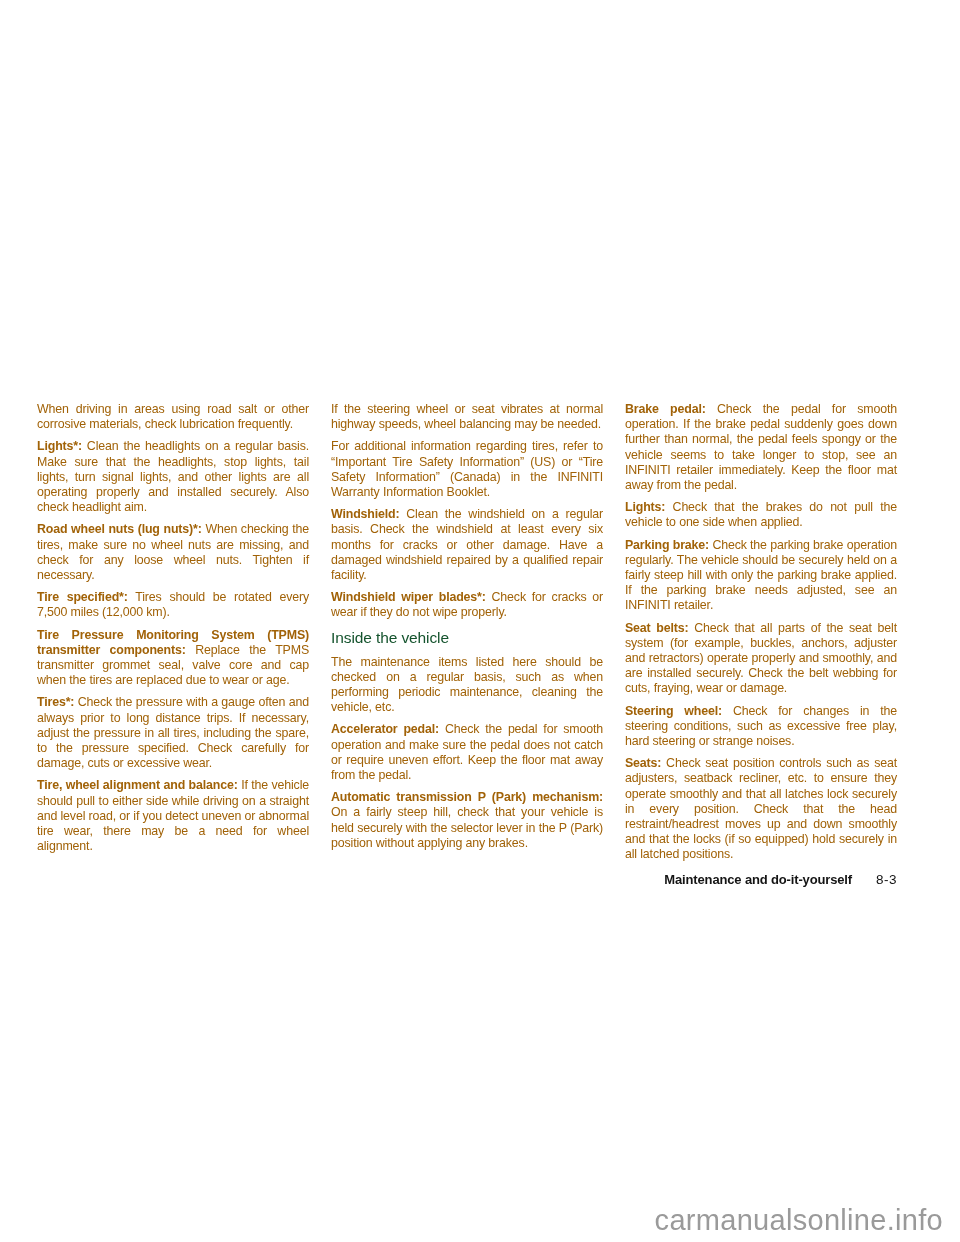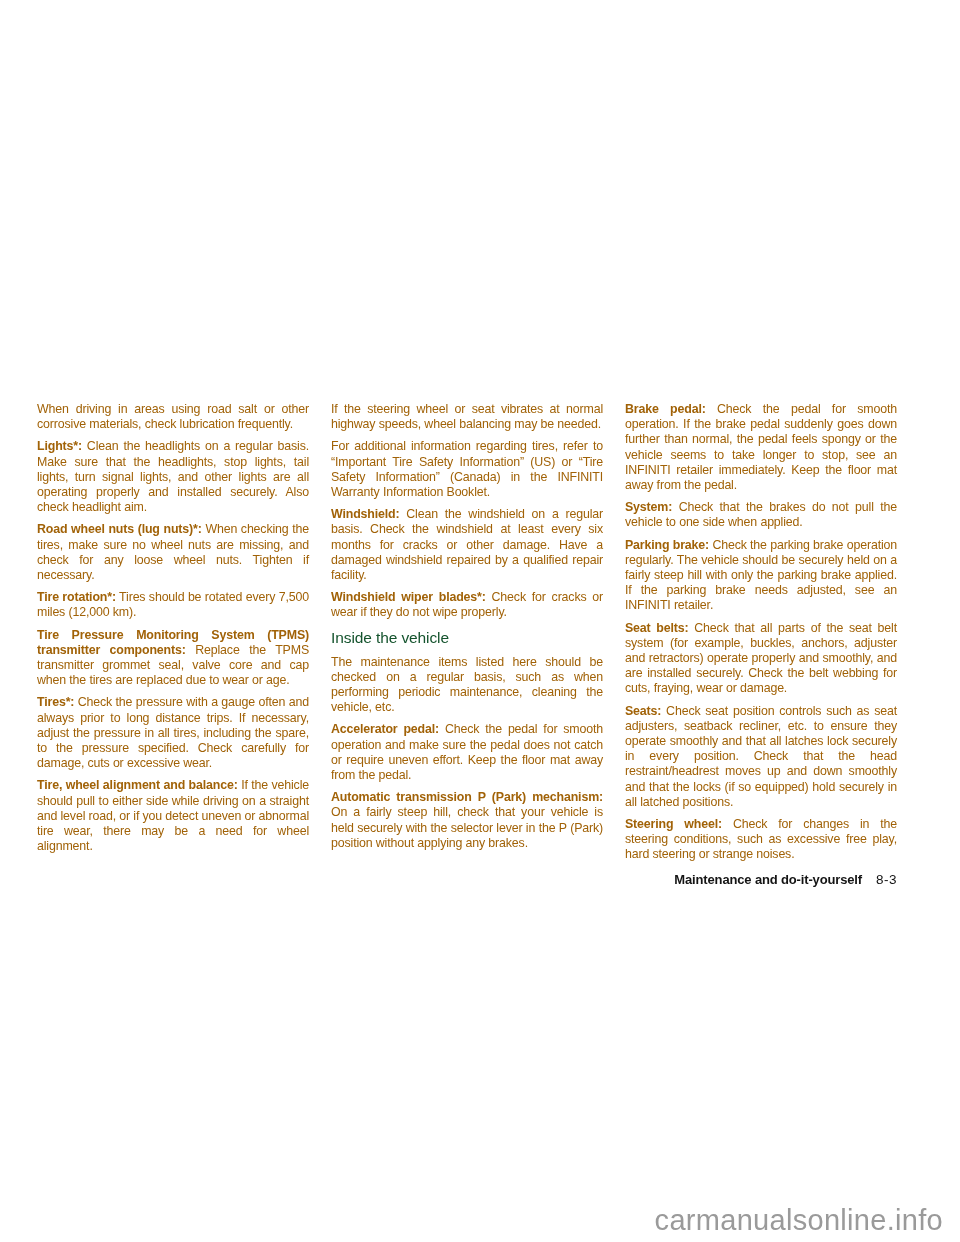--- a/index.html
+++ b/index.html
@@ -58,21 +58,21 @@
     color: #141414;
   }
   .footer .footer-title {
     font-weight: bold;
     font-size: 13px;
     letter-spacing: -0.15px;
     margin-left: 19px;
   }
   .footer .footer-page {
     font-size: 13.5px;
-    margin-left: 14px;
+    margin-left: 24px;
     letter-spacing: 0.5px;
     text-align: right;
   }
   .watermark {
     position: absolute;
     right: 17px;
     top: 1204px;
     font-size: 29px;
     line-height: 32px;
     color: #9a9a9a;
@@ -83,44 +83,44 @@
 <body>
 
 <div class="page">
 
   <div class="columns">
 
     <div class="col">
       <p class="para"><span>When driving in areas using road salt or other corrosive materials, check lubrication frequently.</span></p>
       <p class="para"><span class="lead">Lights*:</span> <span>Clean the headlights on a regular basis. Make sure that the headlights, stop lights, tail lights, turn signal lights, and other lights are all operating properly and installed securely. Also check headlight aim.</span></p>
       <p class="para"><span class="lead">Road wheel nuts (lug nuts)*:</span> <span>When checking the tires, make sure no wheel nuts are missing, and check for any loose wheel nuts. Tighten if necessary.</span></p>
-      <p class="para"><span class="lead">Tire rotation*:</span> <span>Tires should be rotated every 7,500 miles (12,000 km).</span></p>
+      <p class="para"><span class="lead">Tire specified*:</span> <span>Tires should be rotated every 7,500 miles (12,000 km).</span></p>
       <p class="para"><span class="lead">Tire Pressure Monitoring System (TPMS) transmitter components:</span> <span>Replace the TPMS transmitter grommet seal, valve core and cap when the tires are replaced due to wear or age.</span></p>
       <p class="para"><span class="lead">Tires*:</span> <span>Check the pressure with a gauge often and always prior to long distance trips. If necessary, adjust the pressure in all tires, including the spare, to the pressure specified. Check carefully for damage, cuts or excessive wear.</span></p>
       <p class="para"><span class="lead">Tire, wheel alignment and balance:</span> <span>If the vehicle should pull to either side while driving on a straight and level road, or if you detect uneven or abnormal tire wear, there may be a need for wheel alignment.</span></p>
     </div>
 
     <div class="col">
       <p class="para"><span>If the steering wheel or seat vibrates at normal highway speeds, wheel balancing may be needed.</span></p>
       <p class="para"><span>For additional information regarding tires, refer to “Important Tire Safety Information” (US) or “Tire Safety Information” (Canada) in the INFINITI Warranty Information Booklet.</span></p>
       <p class="para"><span class="lead">Windshield:</span> <span>Clean the windshield on a regular basis. Check the windshield at least every six months for cracks or other damage. Have a damaged windshield repaired by a qualified repair facility.</span></p>
       <p class="para"><span class="lead">Windshield wiper blades*:</span> <span>Check for cracks or wear if they do not wipe properly.</span></p>
       <h2 class="subheading">Inside the vehicle</h2>
       <p class="para"><span>The maintenance items listed here should be checked on a regular basis, such as when performing periodic maintenance, cleaning the vehicle, etc.</span></p>
       <p class="para"><span class="lead">Accelerator pedal:</span> <span>Check the pedal for smooth operation and make sure the pedal does not catch or require uneven effort. Keep the floor mat away from the pedal.</span></p>
       <p class="para"><span class="lead">Automatic transmission P (Park) mechanism:</span> <span>On a fairly steep hill, check that your vehicle is held securely with the selector lever in the P (Park) position without applying any brakes.</span></p>
     </div>
 
     <div class="col">
       <p class="para"><span class="lead">Brake pedal:</span> <span>Check the pedal for smooth operation. If the brake pedal suddenly goes down further than normal, the pedal feels spongy or the vehicle seems to take longer to stop, see an INFINITI retailer immediately. Keep the floor mat away from the pedal.</span></p>
-      <p class="para"><span class="lead">System:</span> <span>Check that the brakes do not pull the vehicle to one side when applied.</span></p>
+      <p class="para"><span class="lead">Lights:</span> <span>Check that the brakes do not pull the vehicle to one side when applied.</span></p>
       <p class="para"><span class="lead">Parking brake:</span> <span>Check the parking brake operation regularly. The vehicle should be securely held on a fairly steep hill with only the parking brake applied. If the parking brake needs adjusted, see an INFINITI retailer.</span></p>
       <p class="para"><span class="lead">Seat belts:</span> <span>Check that all parts of the seat belt system (for example, buckles, anchors, adjuster and retractors) operate properly and smoothly, and are installed securely. Check the belt webbing for cuts, fraying, wear or damage.</span></p>
+      <p class="para"><span class="lead">Steering wheel:</span> <span>Check for changes in the steering conditions, such as excessive free play, hard steering or strange noises.</span></p>
       <p class="para"><span class="lead">Seats:</span> <span>Check seat position controls such as seat adjusters, seatback recliner, etc. to ensure they operate smoothly and that all latches lock securely in every position. Check that the head restraint/headrest moves up and down smoothly and that the locks (if so equipped) hold securely in all latched positions.</span></p>
-      <p class="para"><span class="lead">Steering wheel:</span> <span>Check for changes in the steering conditions, such as excessive free play, hard steering or strange noises.</span></p>
 
       <div class="footer">
         <span class="footer-title">Maintenance and do-it-yourself</span><span class="footer-page">8-3</span>
       </div>
     </div>
 
   </div>
 
   <div class="watermark">carmanualsonline.info</div>
 

